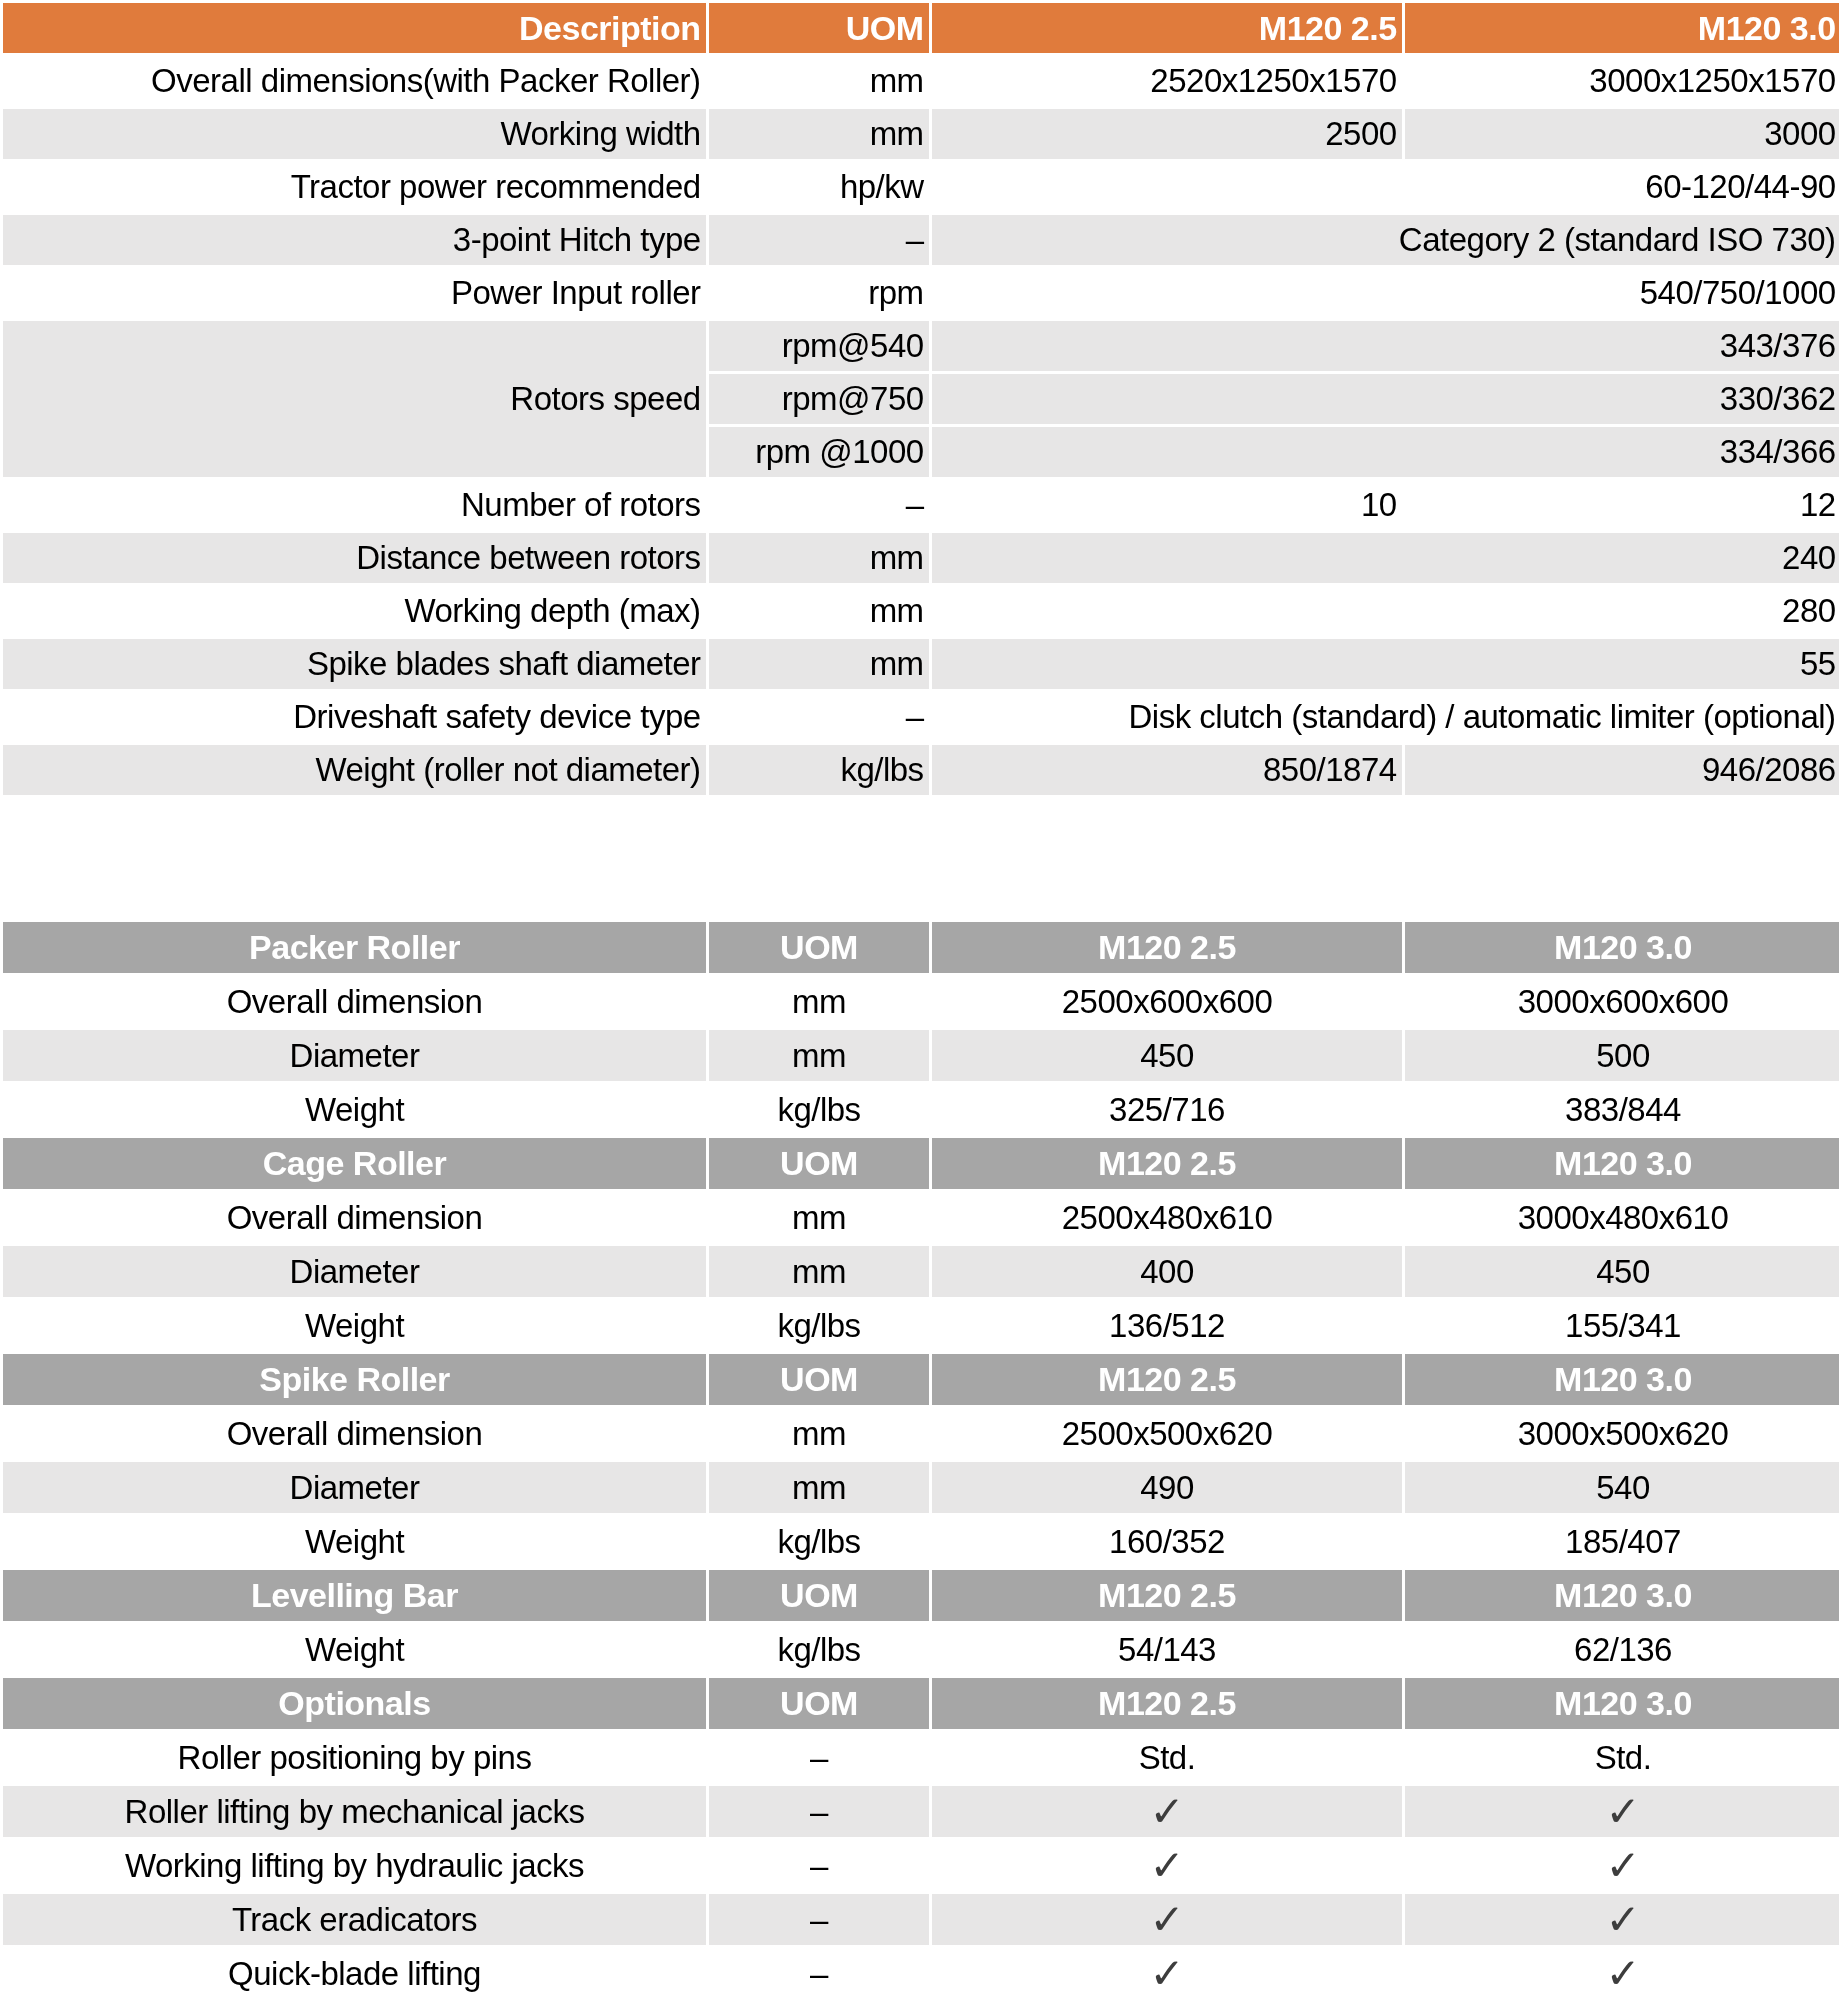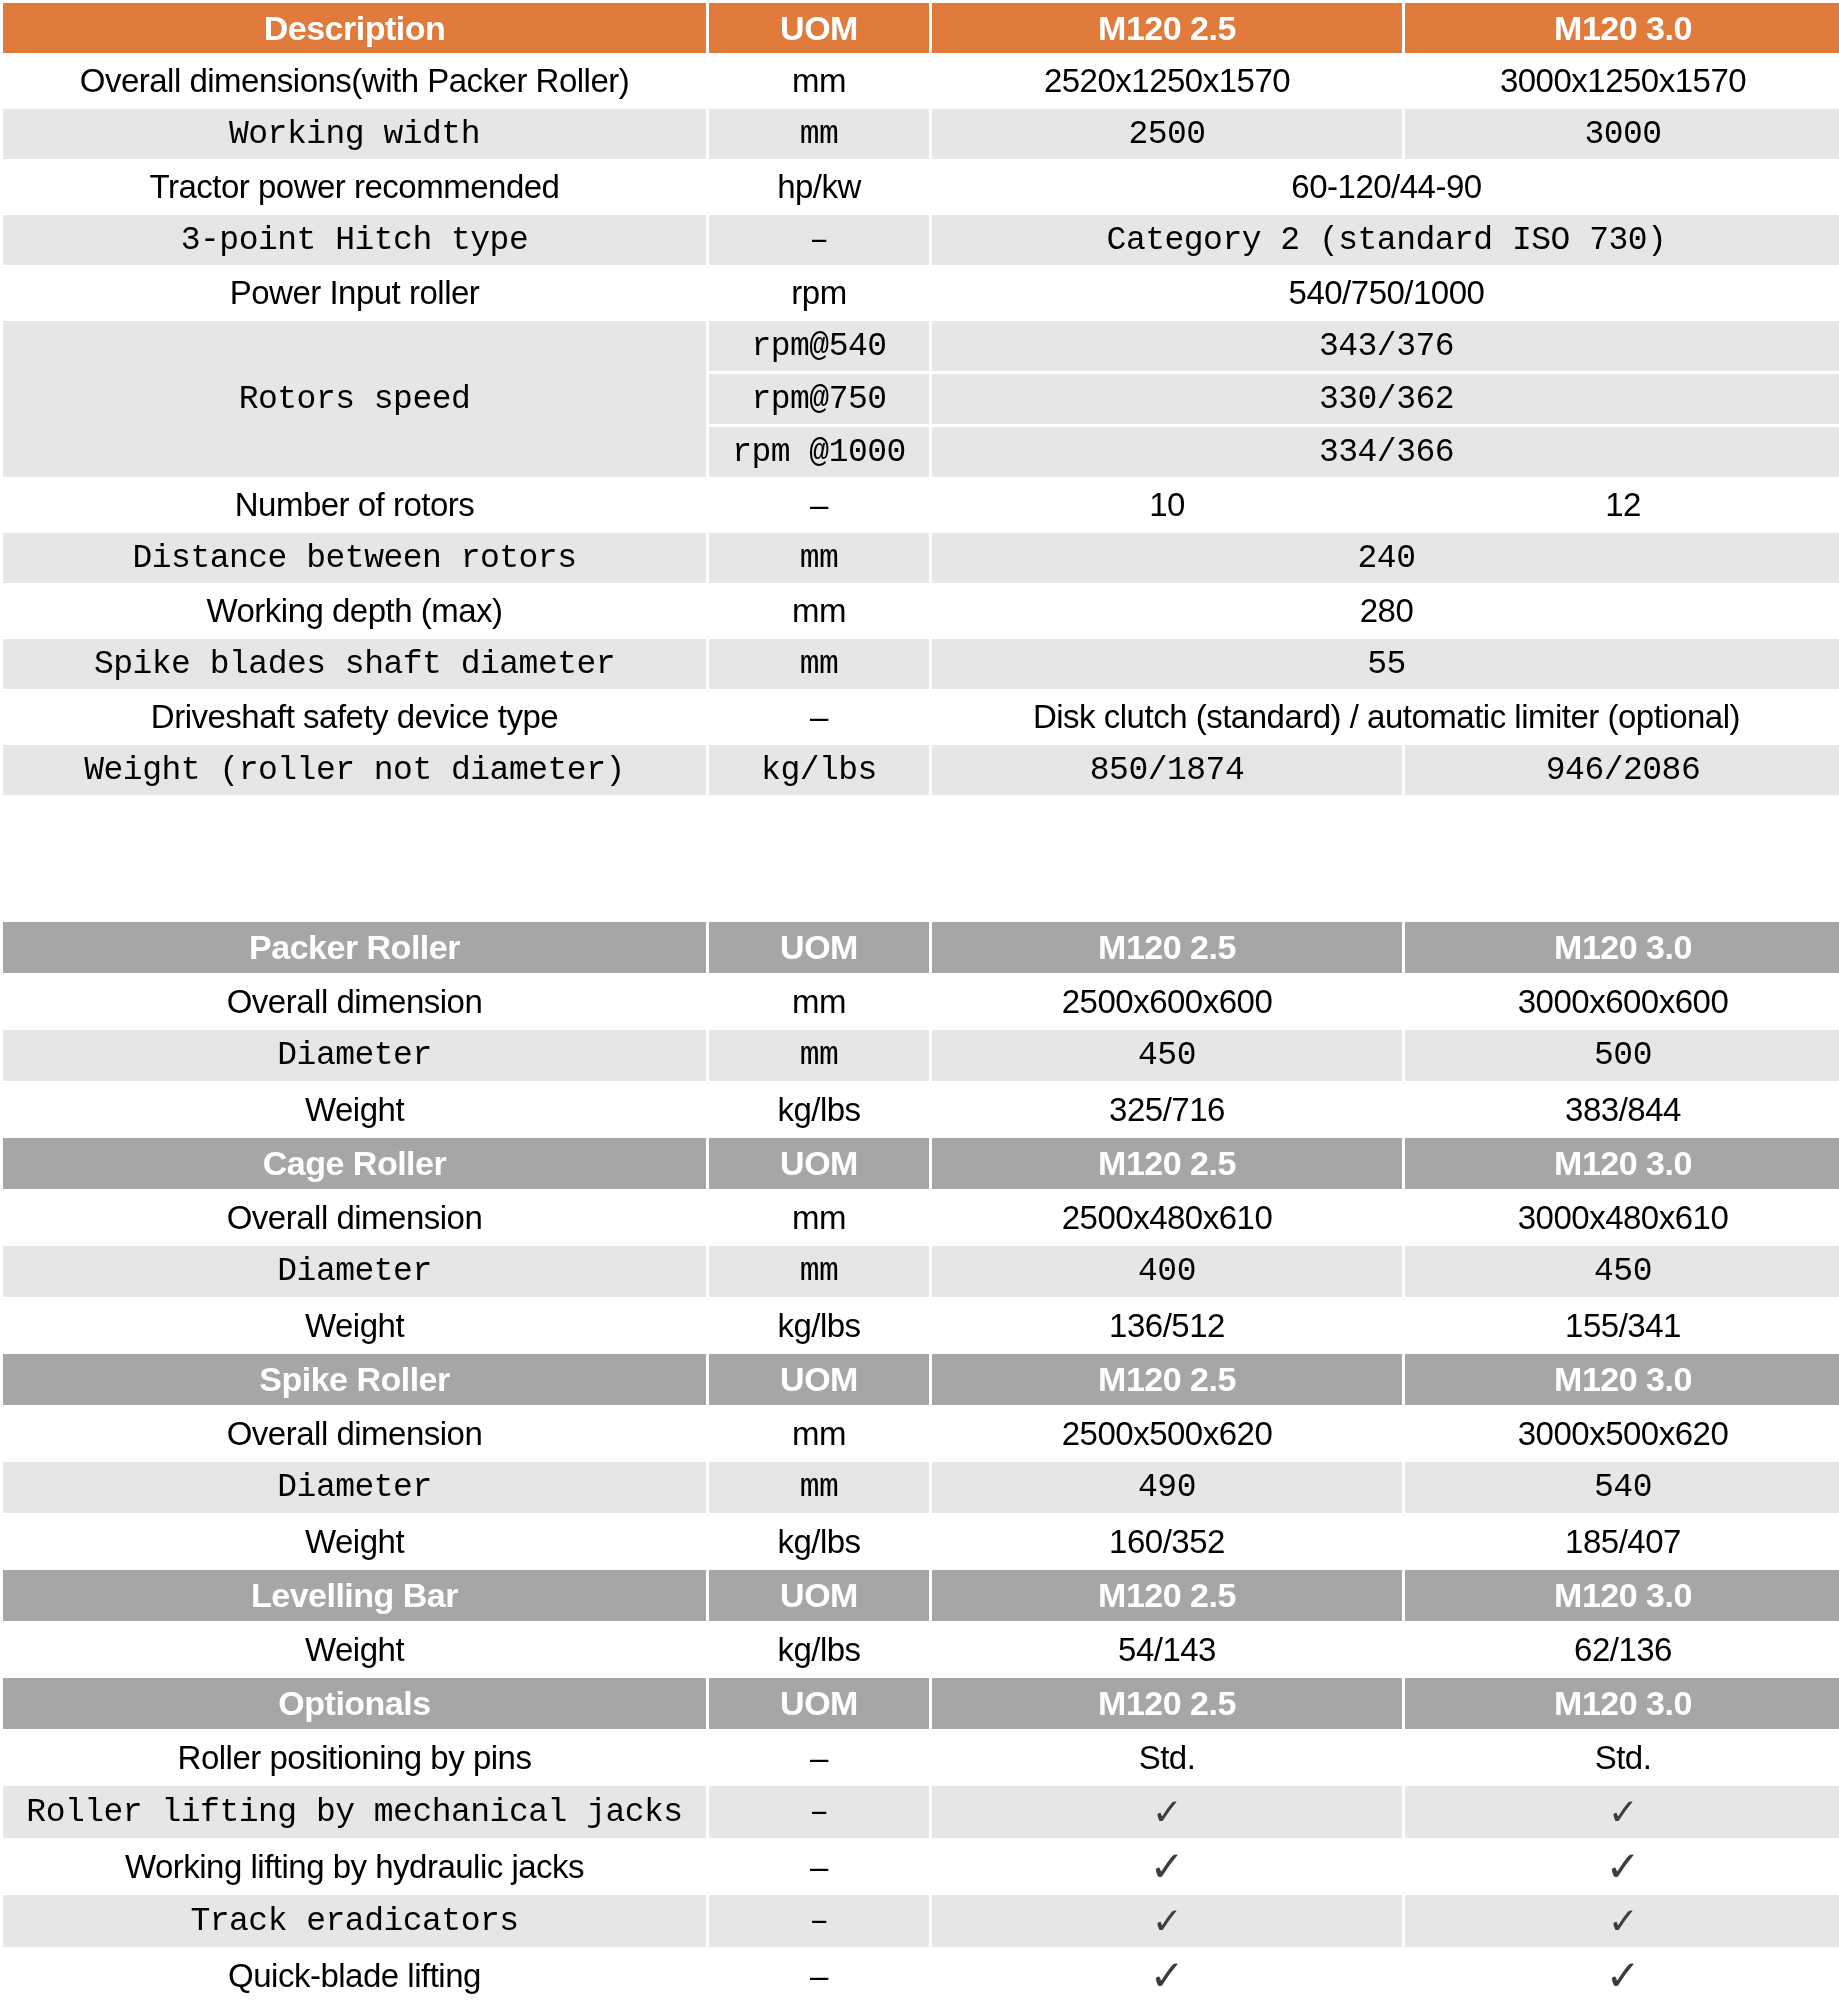--- a/index.html
+++ b/index.html
@@ -27,30 +27,30 @@
   td,th{
     border:3.6px solid #fff;
     text-align:center;
     vertical-align:middle;
     padding:0 5.4px;
     font-size:33px;
     letter-spacing:-0.5px;
     overflow:hidden;
     white-space:nowrap;
   }
-  .t1 td,.t1 th{height:50px;}
+  .t1 td,.t1 th{height:50px;text-align:right;}
   .t2 td,.t2 th{height:51px;}
   th{
     font-weight:700;
     font-size:34px;
     color:#fff;
   }
   .t1 thead th{background:var(--orange);}
   .t2 tr.hdr th{background:var(--gray);}
-  tr.shade td{background:var(--shade);font-family:Liberation Mono, monospace;}
+  tr.shade td{background:var(--shade);}
   td.check{
     color:var(--check);
     font-family:"DejaVu Sans", sans-serif;
     font-size:42px;
     font-weight:700;
     letter-spacing:0;
   }
   .gap{height:121px;}
 </style>
 </head>

